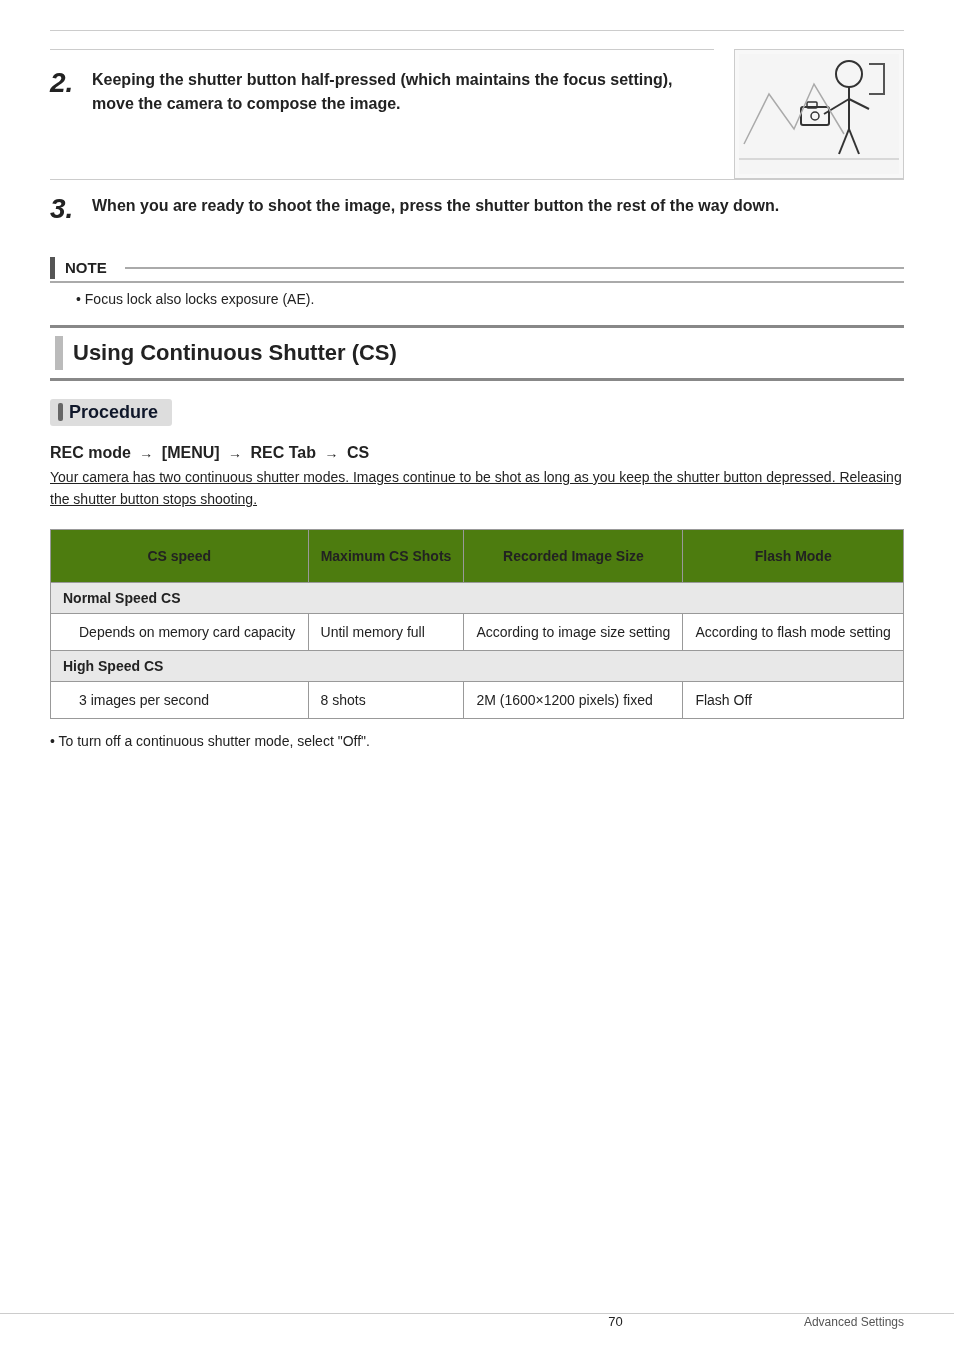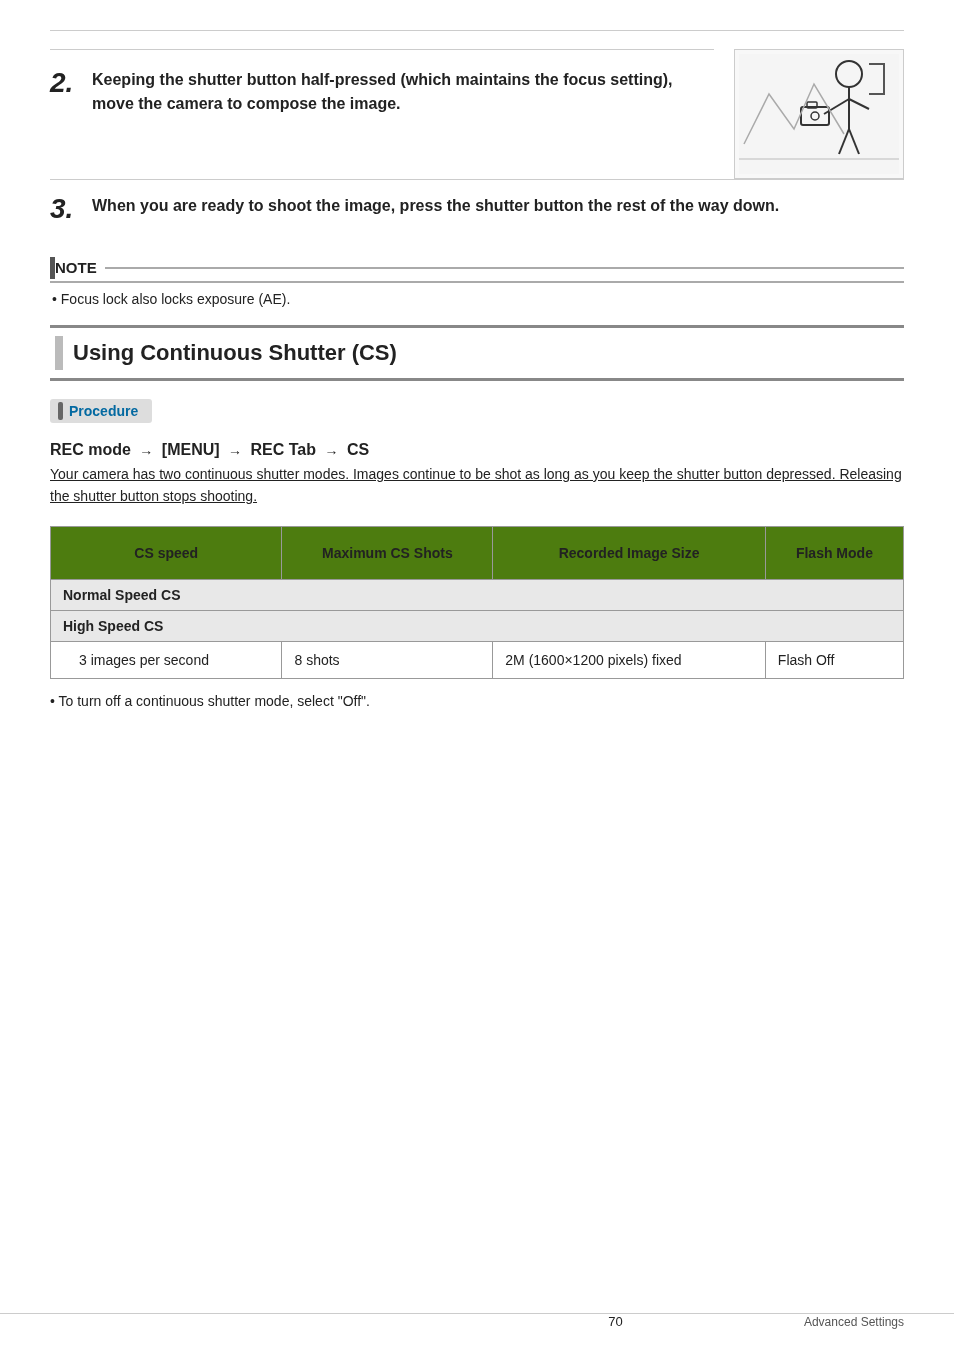--- a/index.html
+++ b/index.html
@@ -55,33 +55,34 @@
     }
     .note-section {
       margin: 18px 0 10px 0;
     }
     .note-header {
       font-weight: bold;
       font-size: 15px;
       border-bottom: 2px solid #aaa;
       display: flex;
       align-items: center;
+      gap: 10px;
       padding-bottom: 2px;
       margin-bottom: 8px;
       text-align: center;
     }
     .note-bar {
       width: 5px;
       height: 22px;
       background: #555;
       display: inline-block;
     }
     .note-text {
       font-size: 14px;
-      margin-left: 2px;
+      margin-left: 26px;
     }
     .section-title-bar {
       display: flex;
       align-items: center;
       border-top: 3px solid #888;
       border-bottom: 3px solid #888;
       margin: 18px 0 10px 0;
       padding: 8px 5px;
       gap: 10px;
     }
@@ -104,23 +105,23 @@
       gap: 6px;
       margin: 8px 0 10px 0;
     }
     .procedure-badge-bar {
       width: 5px;
       height: 18px;
       background: #666;
       border-radius: 2px;
     }
     .procedure-badge-text {
-      font-size: 14px;
-      font-weight: bold;
-      color: #0369a1;
+      font-size: 18px;
+      font-weight: bold;
+      color: #0f172a;
     }
     .rec-mode-line {
       font-size: 16px;
       font-weight: bold;
       margin: 8px 0 4px 0;
     }
     .arrow {
       font-size: 14px;
       margin: 0 4px;
     }
@@ -282,20 +283,26 @@
         <th>Recorded Image Size</th>
         <th>Flash Mode</th>
       </tr>
     </thead>
     <tbody>
 
       <tr class="section-row">
         <td colspan="4">Normal Speed CS</td>
       </tr>
 
+      <tr>
+        <td class="indent-cell">Depends on memory card capacity</td>
+        <td>Until memory full</td>
+        <td>According to image size setting</td>
+        <td>According to flash mode setting</td>
+      </tr>
 
       <tr class="section-row">
         <td colspan="4">High Speed CS</td>
       </tr>
 
       <tr>
         <td class="indent-cell">3 images per second</td>
         <td>8 shots</td>
         <td>2M (1600×1200 pixels) fixed</td>
         <td>Flash Off</td>

